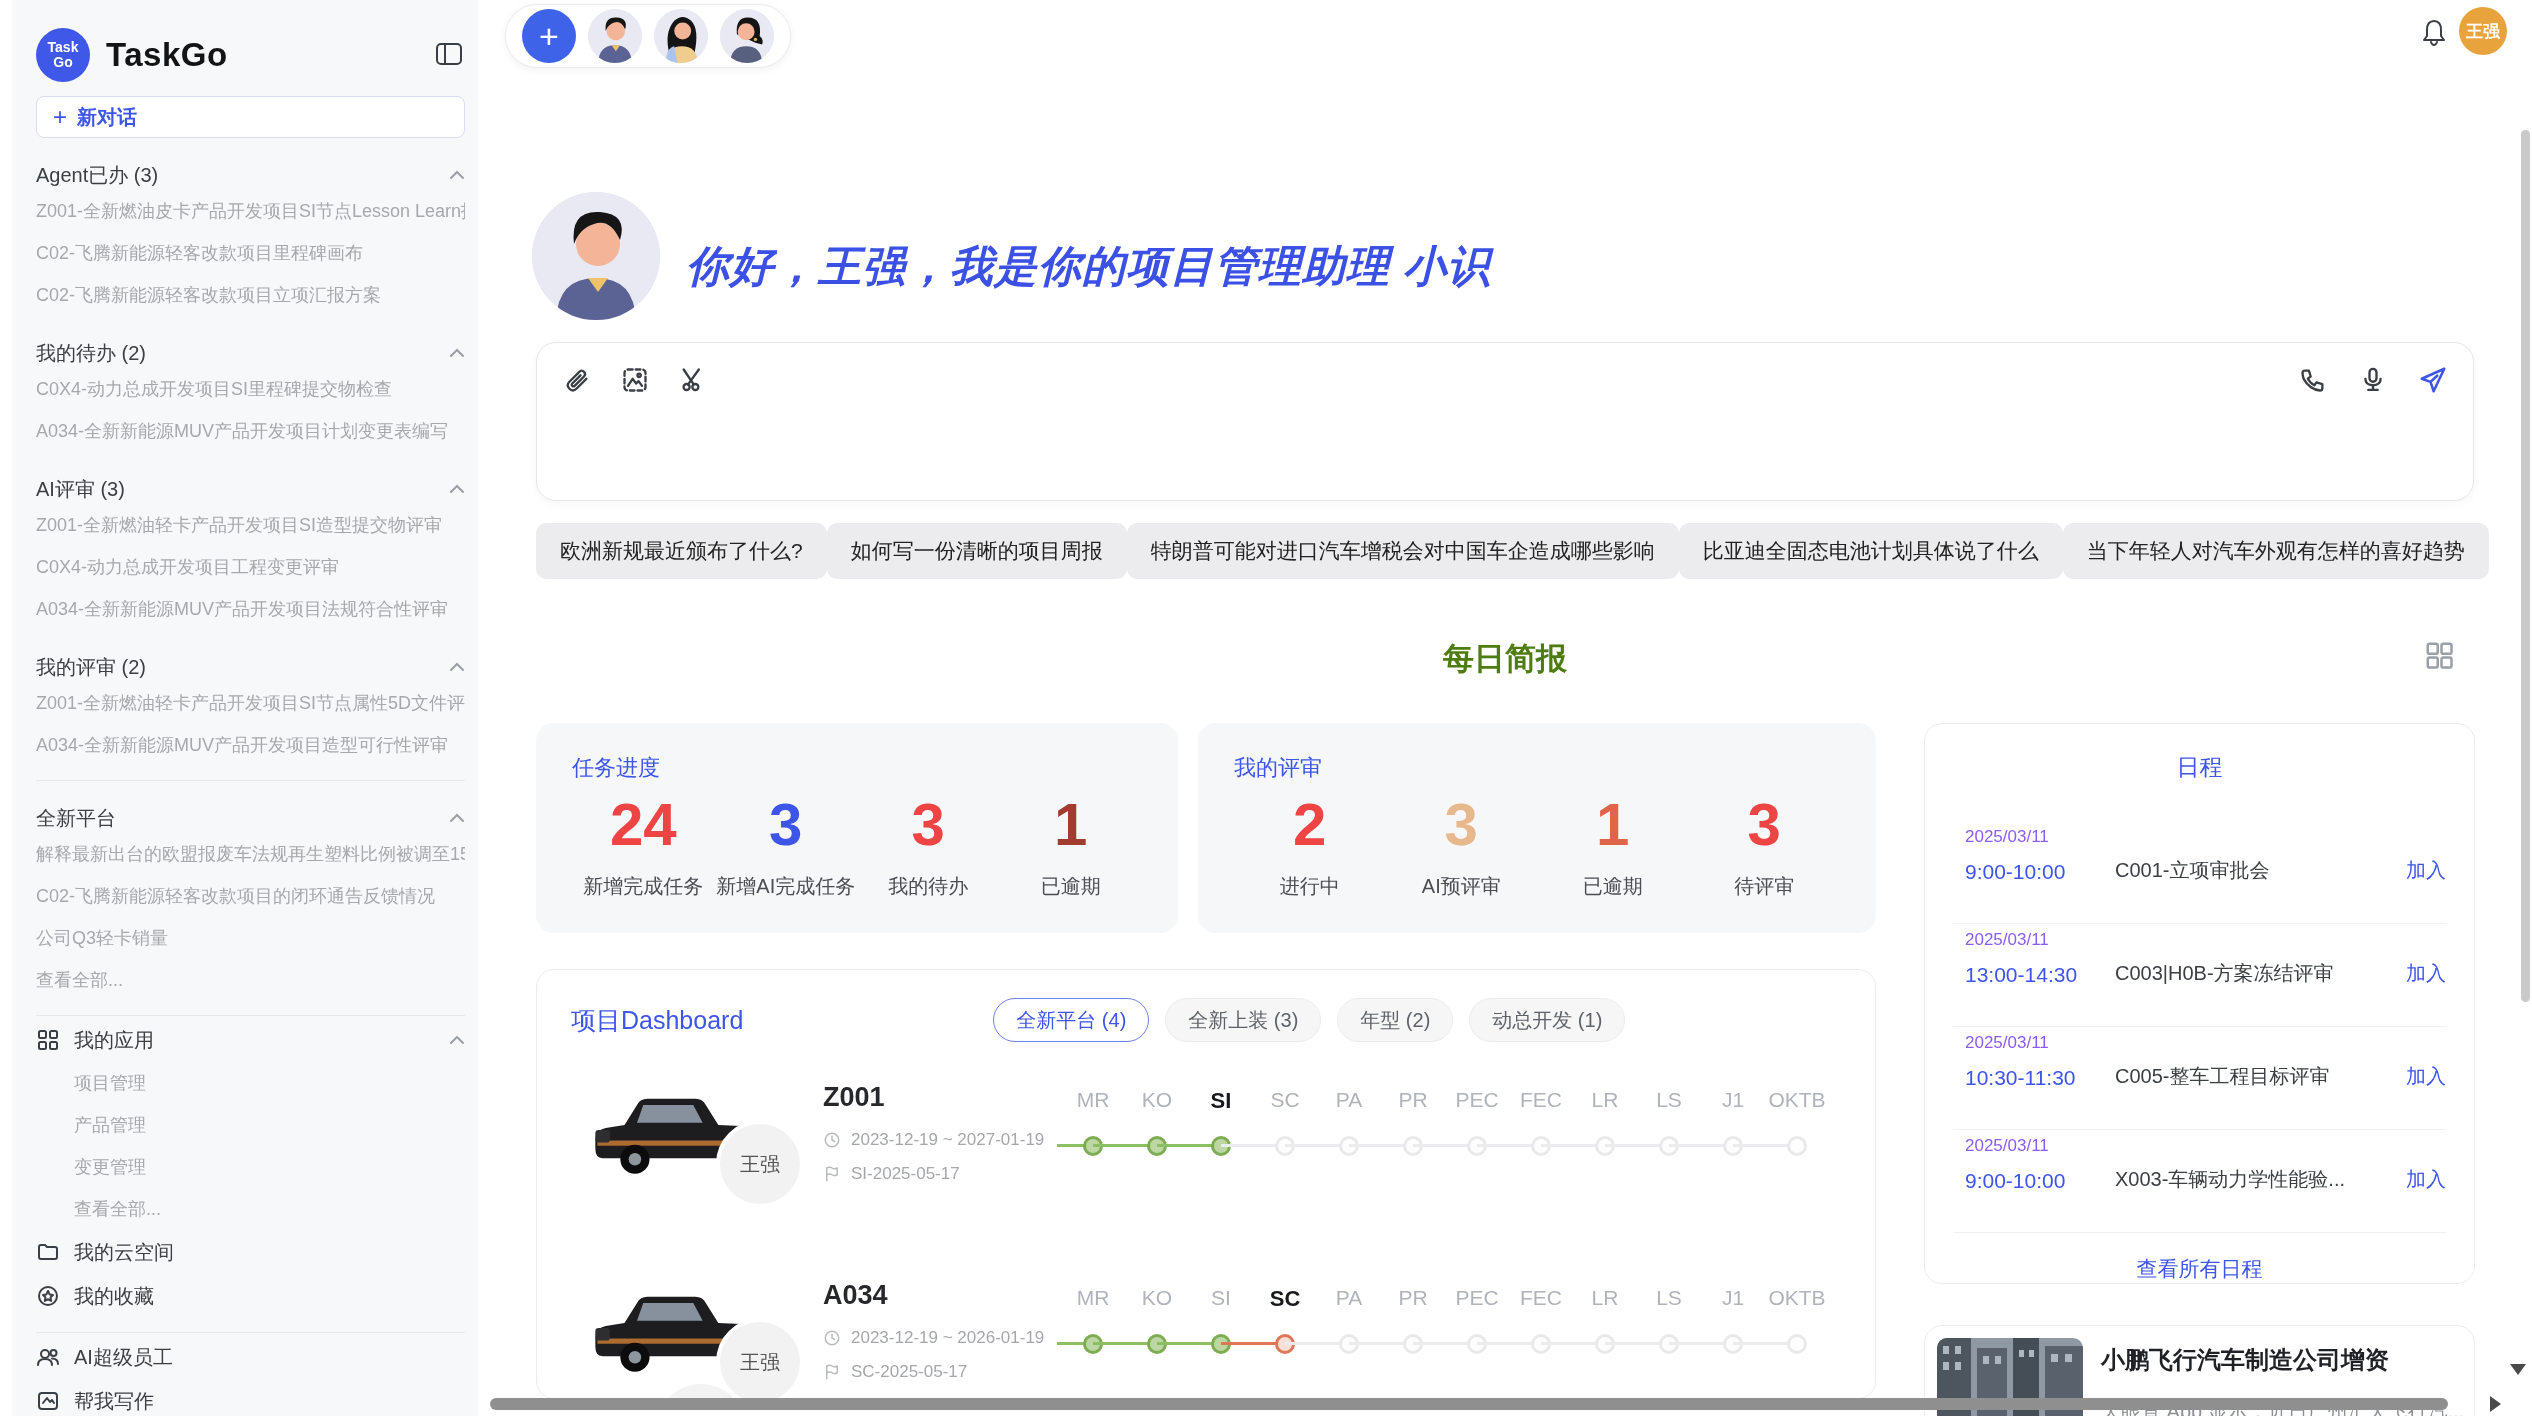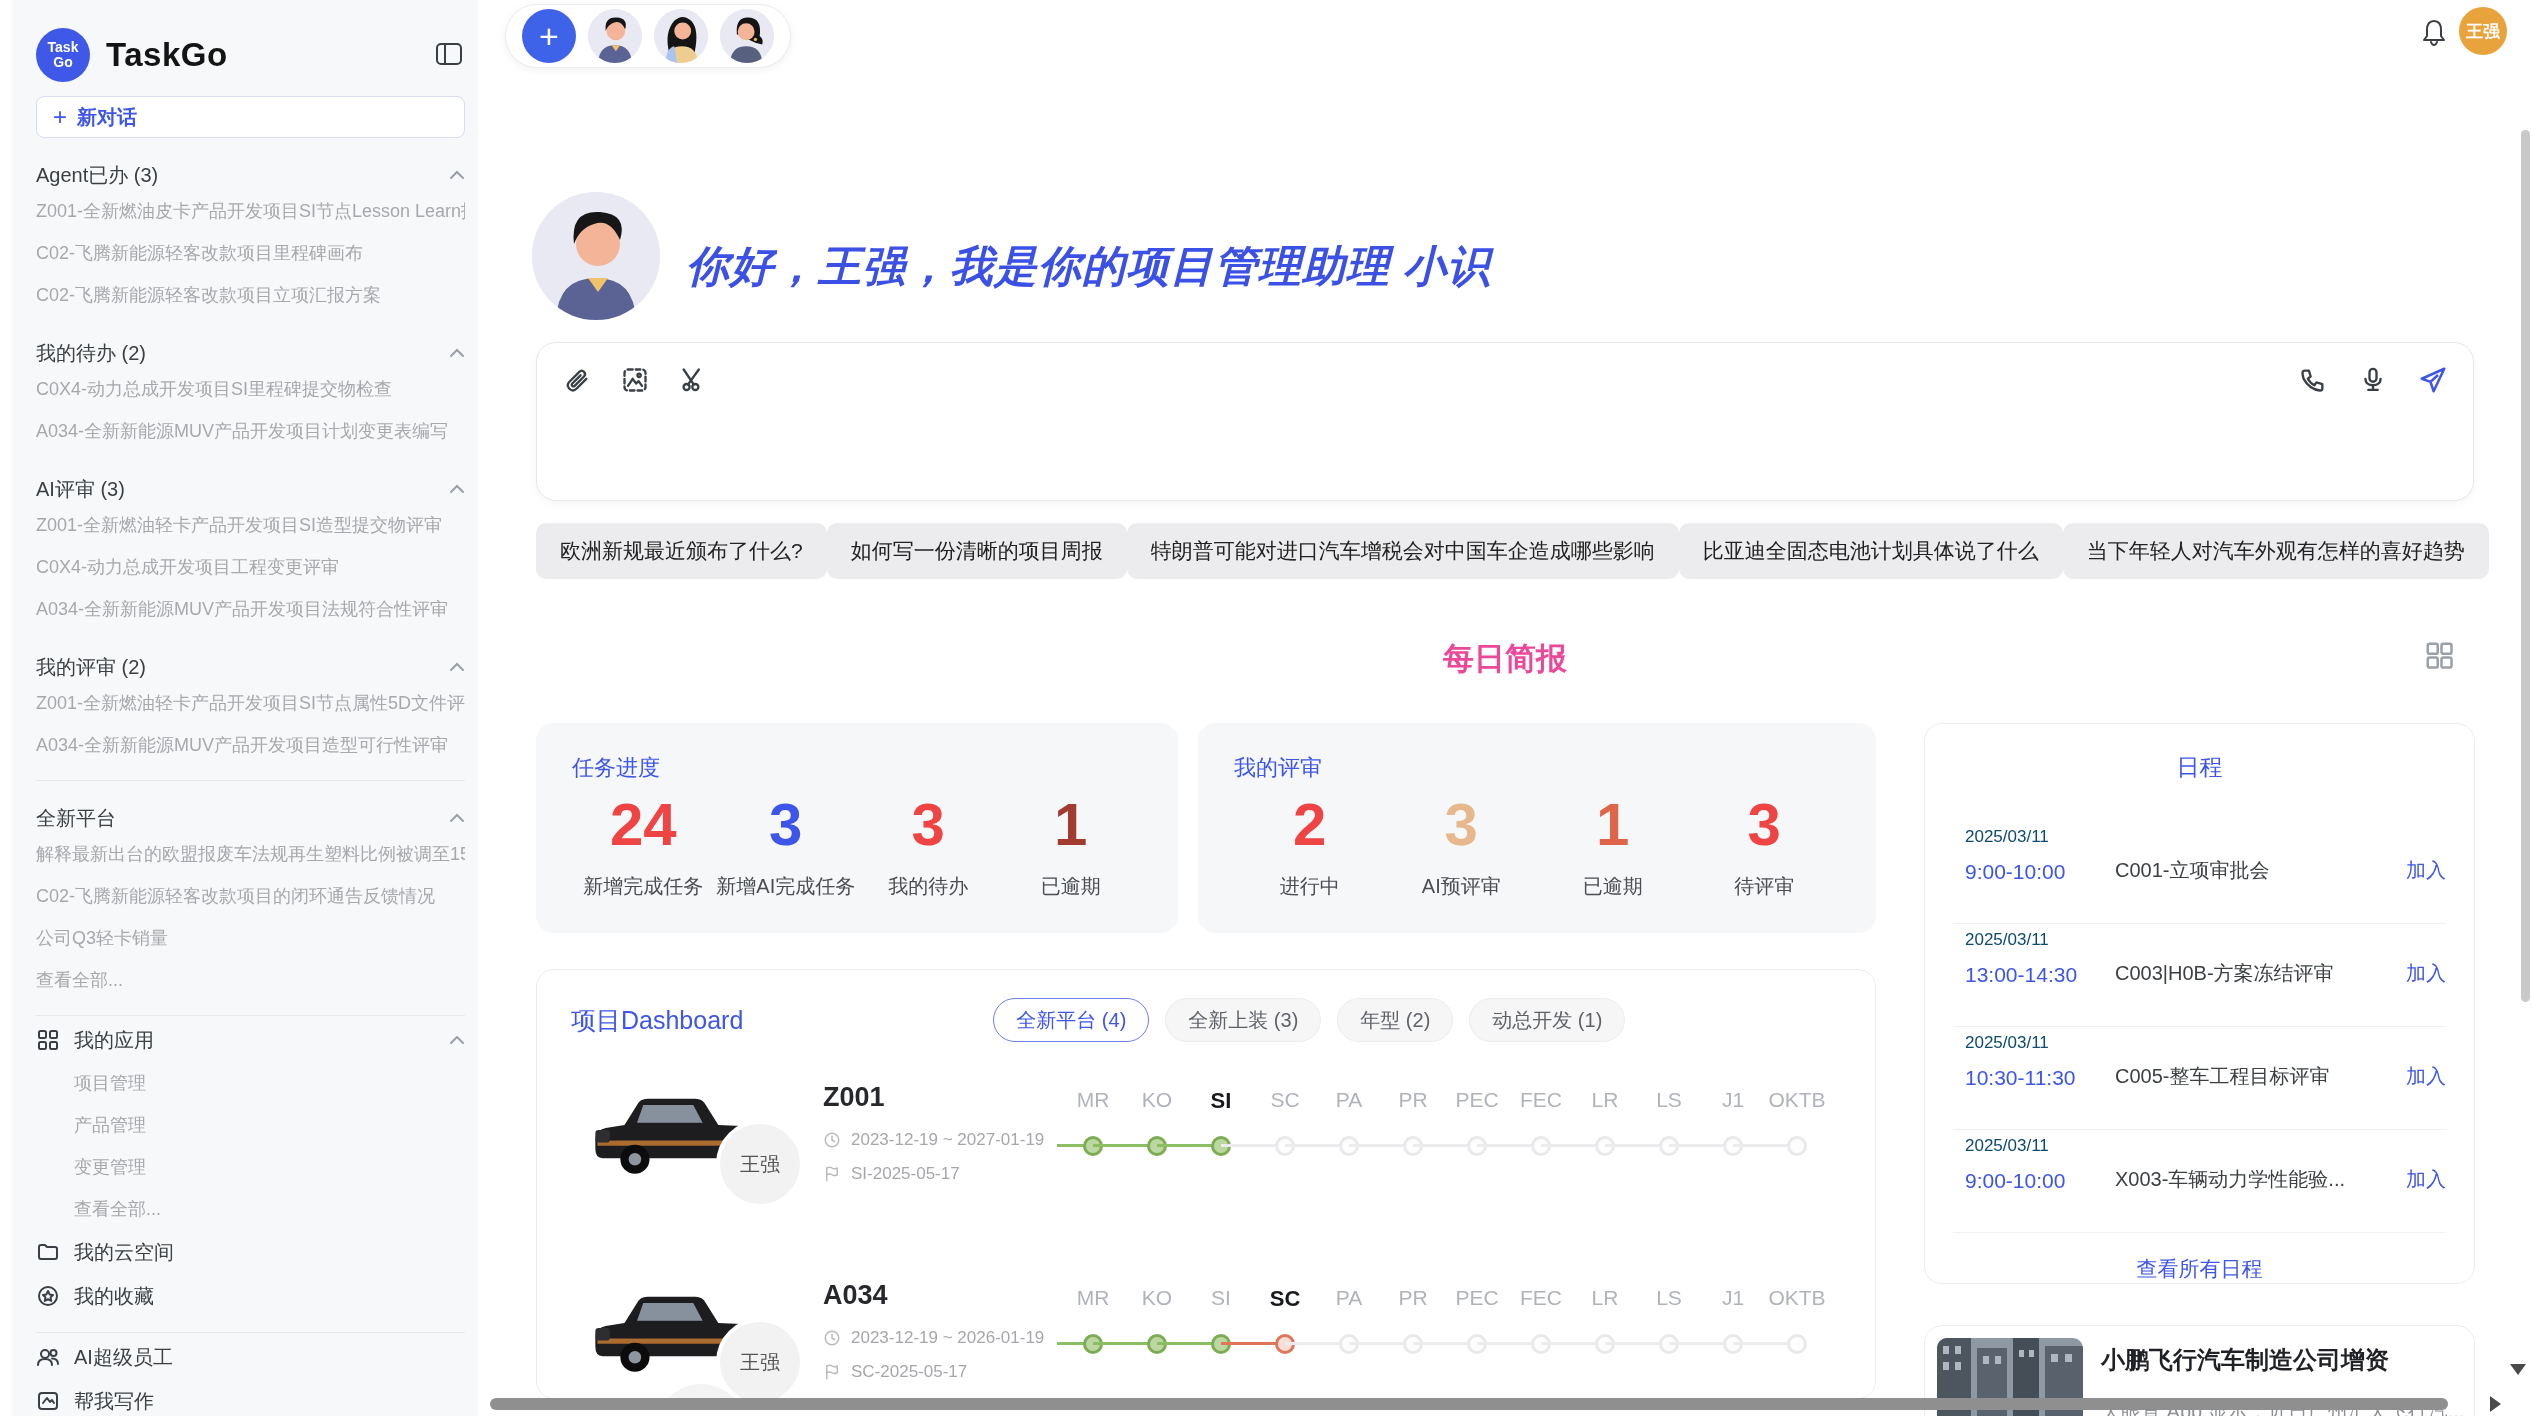--- a/index.html
+++ b/index.html
@@ -61,21 +61,21 @@
   .input-actions{ display:flex; align-items:center; height:38px;}
   .ia-left{ display:flex; gap:26px; align-items:center;}
   .ia-right{ margin-left:auto; display:flex; gap:28px; align-items:center;}
   .icon-btn{ width:32px; height:32px; cursor:pointer; display:flex; align-items:center; justify-content:center;}
 
   .chips{ position:absolute; left:58px; top:523px; width:1938px; display:flex; justify-content:space-between;}
   .chip{ height:56px; background:#ececee; border-radius:10px; display:flex; align-items:center;
     padding:0 24px; font-size:21px; color:#222; cursor:pointer; white-space:nowrap;}
 
   .brief-title{ position:absolute; left:58px; top:638px; width:1938px; text-align:center;
-    font-size:31px; font-weight:700; color:#ec4899;}
+    font-size:31px; font-weight:700; color:#4d7c0f;}
   .grid-icon{ position:absolute; left:1946px; top:640px; width:30px; height:30px; cursor:pointer;}
 
   .stat-cards{ position:absolute; left:58px; top:723px; width:1340px; height:210px; display:flex; gap:20px;}
   .stat-card{ background:#f6f7f9; border-radius:18px; padding:30px 36px 26px 36px;
     display:flex; flex-direction:column;}
   .stat-card:first-child{ width:642px;} .stat-card:last-child{ flex:1;}
   .stat-title{ font-size:22px; color:var(--primary); font-weight:500;}
   .stat-row{ flex:1; display:flex; align-items:center; margin-top:4px;}
   .stat-col{ flex:1; text-align:center; display:flex; flex-direction:column; gap:18px;}
   .stat-num{ font-size:60px; font-weight:600; line-height:1;}
@@ -113,21 +113,21 @@
   .ms-seg{ position:absolute; top:56px; height:3px;}
   .seg-done{ background:#8cbf63;} .seg-todo{ background:#ececee;} .seg-overdue{ background:#de7657;}
   .next-sliver{ position:absolute; left:119px; top:414px; width:90px; height:90px;
     border-radius:50%; background:#f3f3f3;}
 
   .sched-card{ position:absolute; left:1446px; top:723px; width:551px; height:561px; background:#fff;
     border:1px solid #ececee; border-radius:18px; padding:28px 28px 0 28px;}
   .sched-title{ text-align:center; font-size:23px; color:var(--primary); font-weight:500;}
   .sched-events{ margin-top:38px;}
   .ev{ height:103px; border-bottom:1px solid #f0f0f2; position:relative;}
-  .ev-date{ position:absolute; left:12px; top:6px; font-size:17px; color:#0c4a6e;}
+  .ev-date{ position:absolute; left:12px; top:6px; font-size:17px; color:#8b5cf6;}
   .ev-row{ position:absolute; left:12px; right:0; top:36px; display:flex; align-items:flex-end;}
   .ev-time{ width:150px; font-size:21px; color:var(--primary); font-weight:500;}
   .ev-title{ font-size:20px; color:#3c4043;}
   .ev-join{ margin-left:auto; font-size:20px; color:var(--primary); cursor:pointer;}
   .sched-all{ text-align:center; margin-top:22px; font-size:21px; color:var(--primary); cursor:pointer;}
 
   .news-card{ position:absolute; left:1446px; top:1325px; width:551px; height:150px; background:#fff;
     border:1px solid #ececee; border-radius:18px; padding:12px; display:flex; gap:18px; cursor:pointer;}
   .news-img{ width:146px; height:120px; border-radius:10px; overflow:hidden; flex:0 0 auto;}
   .news-img svg{width:100%;height:100%;display:block;}

